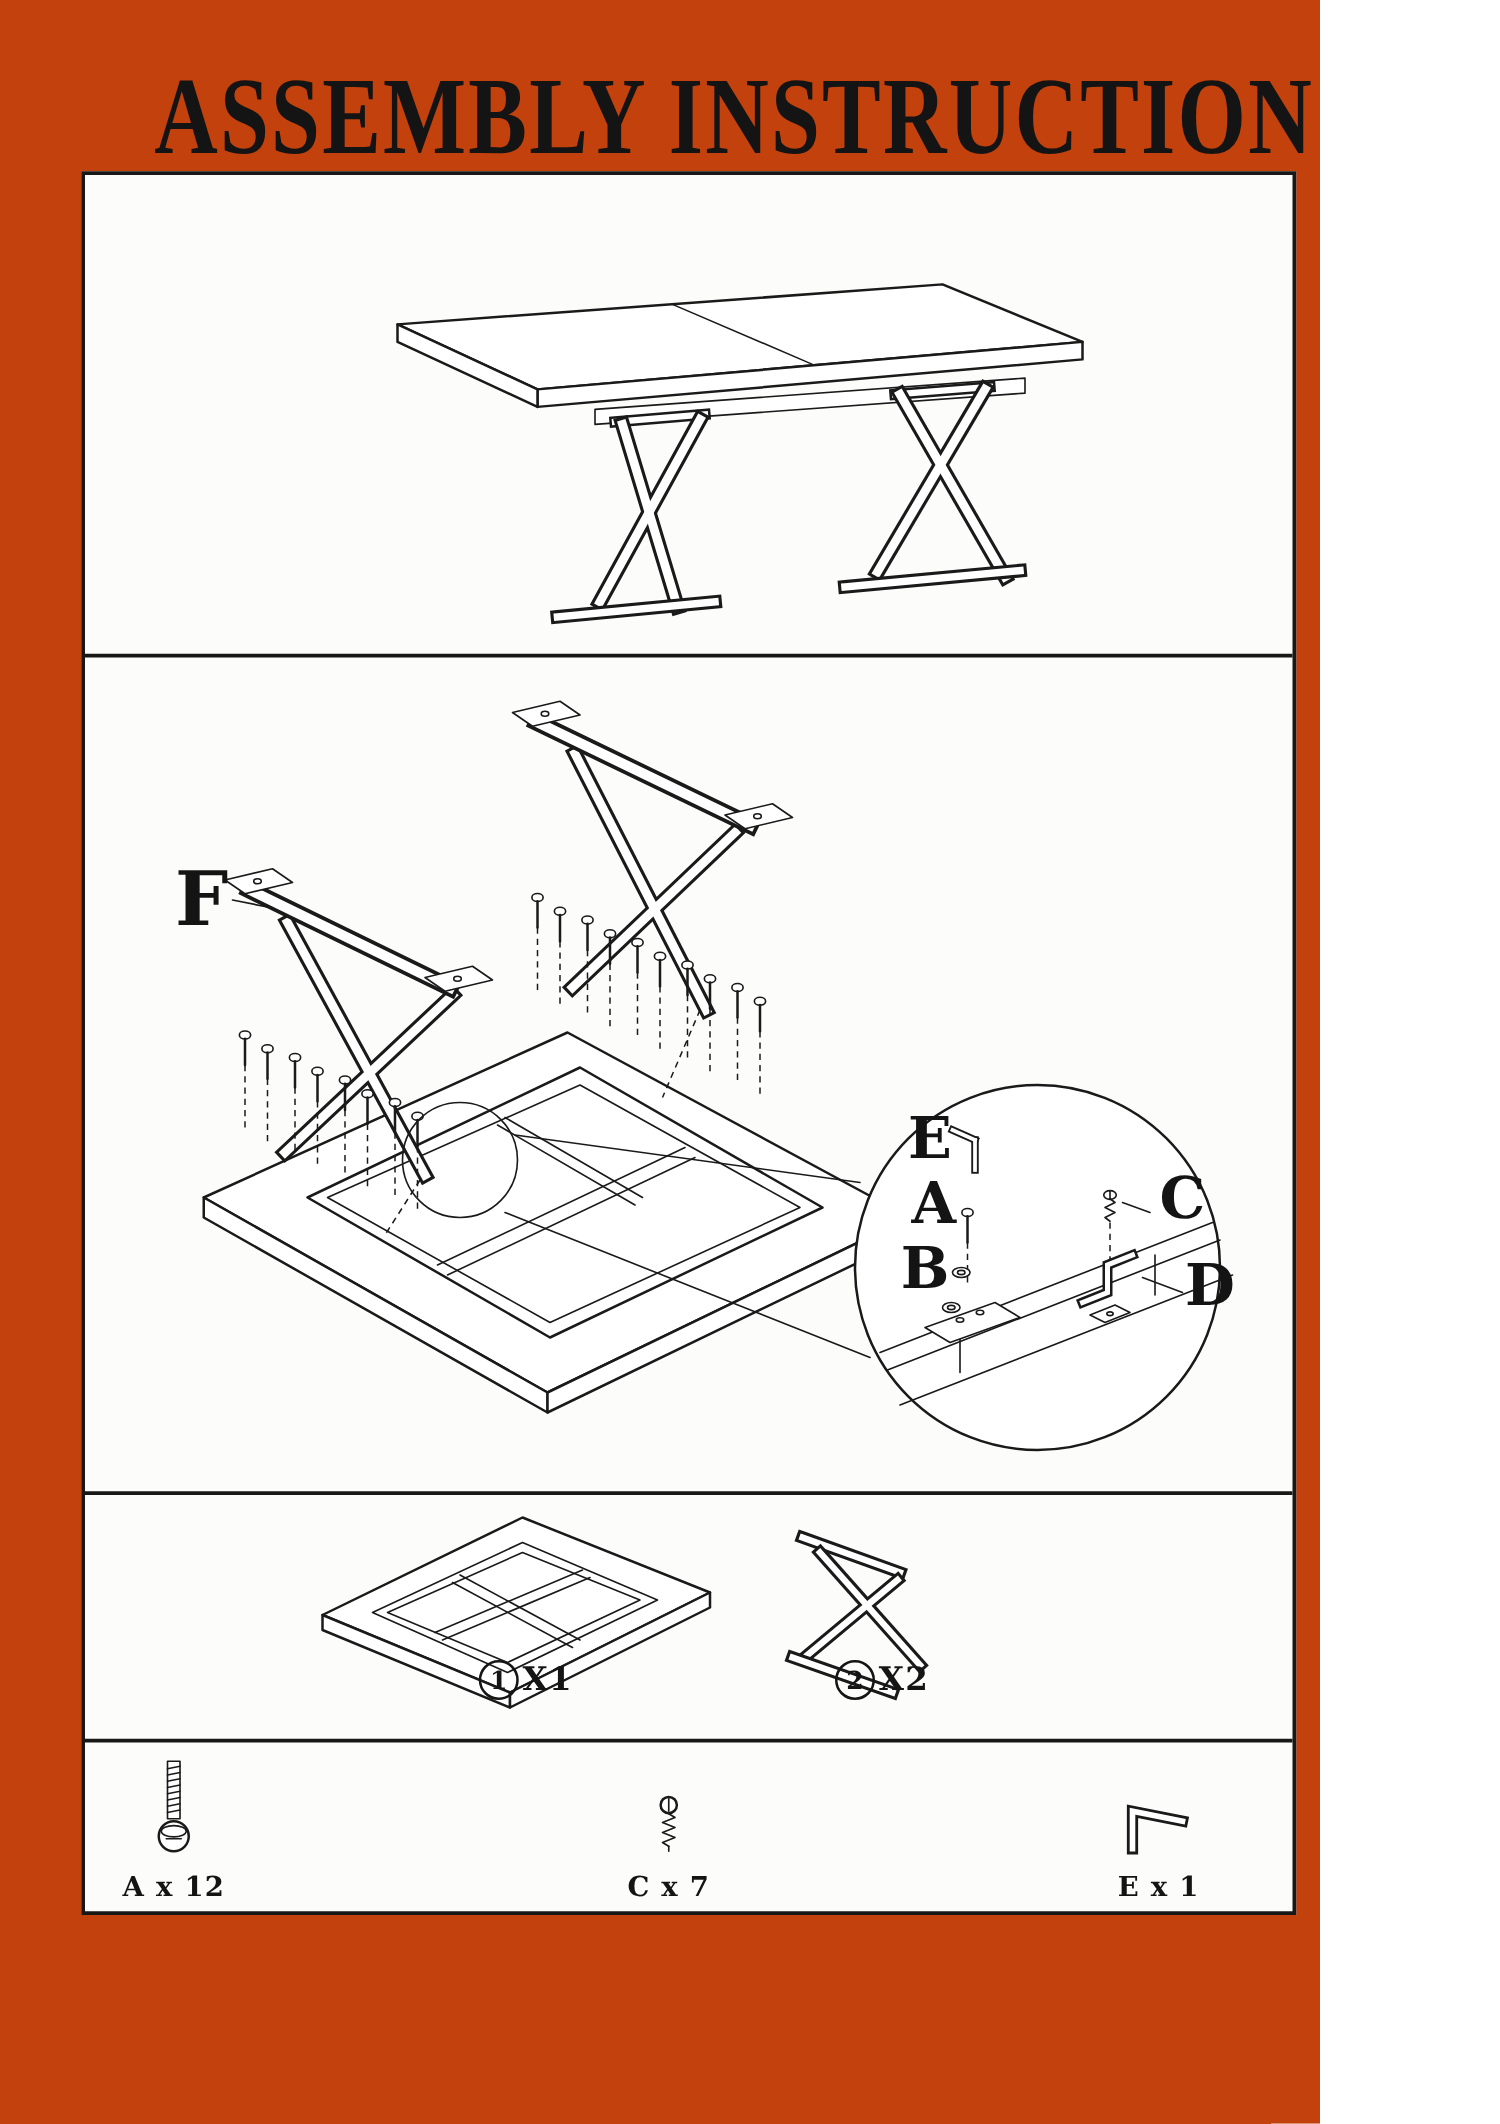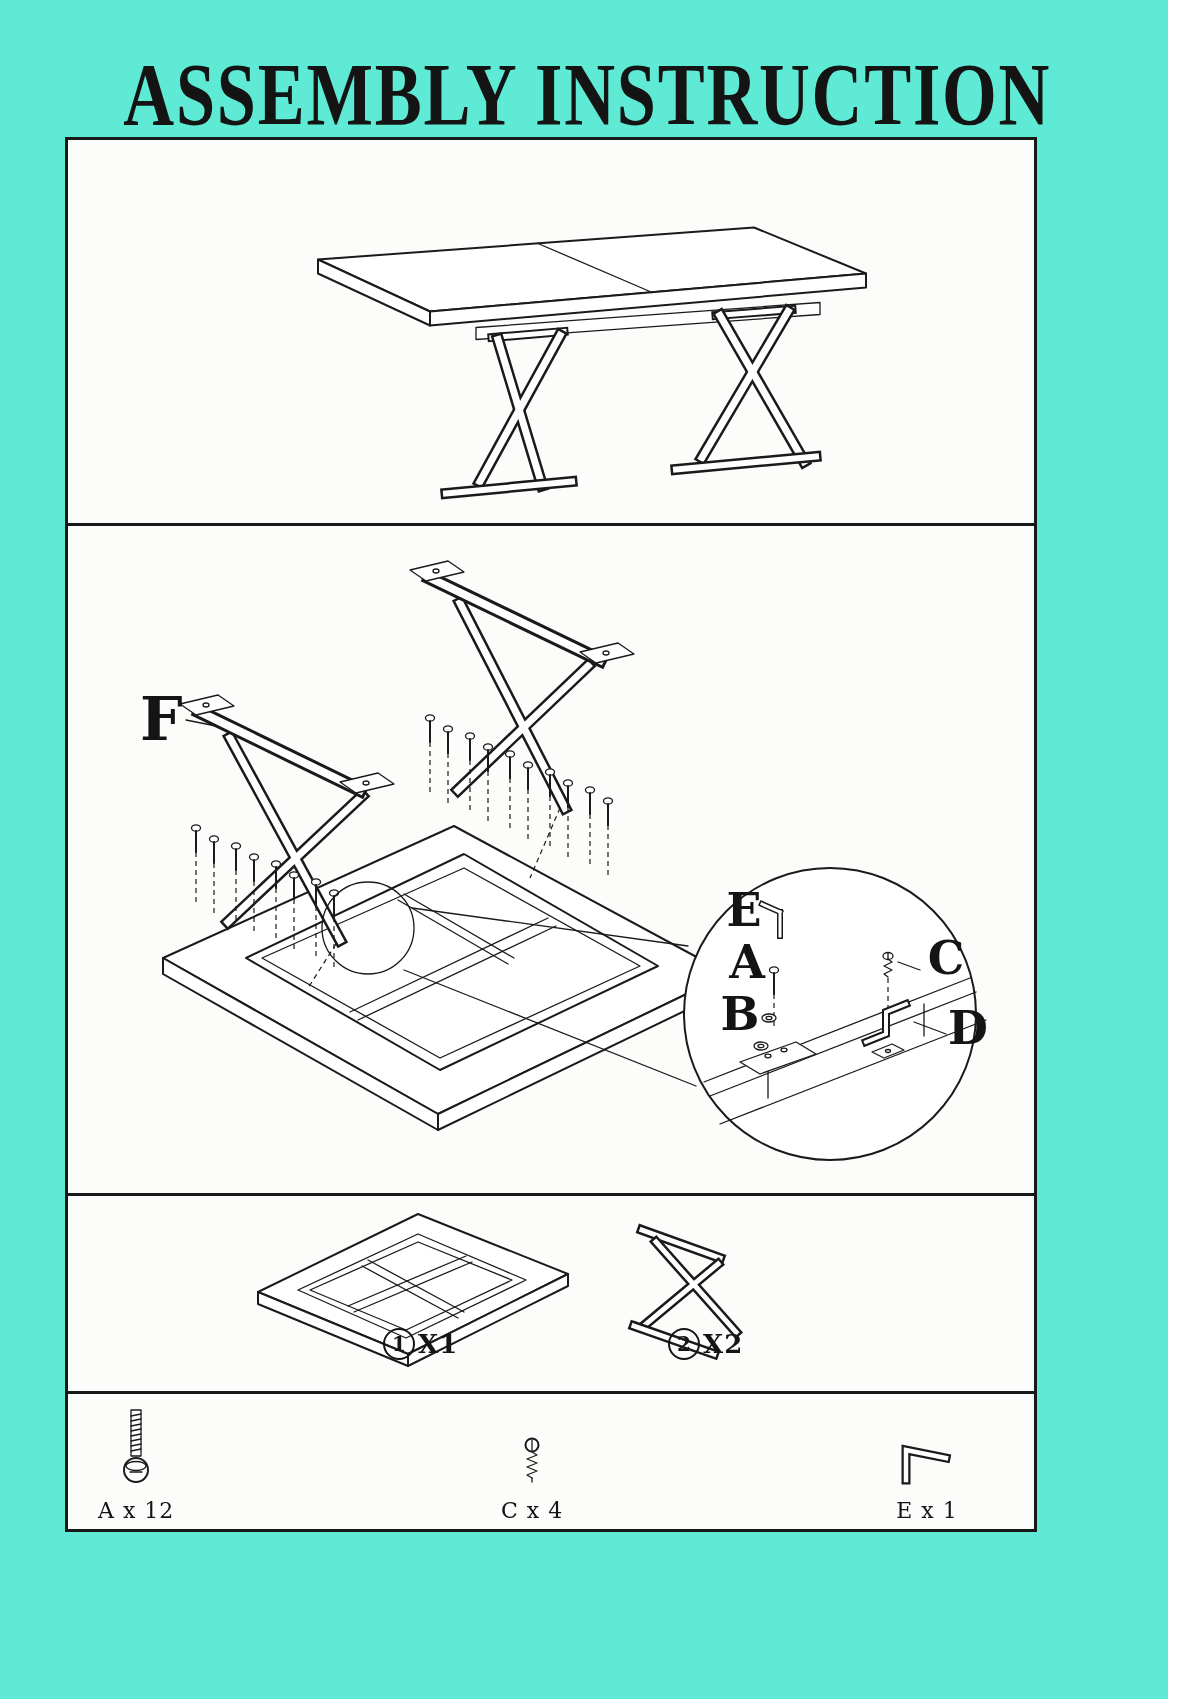--- a/index.html
+++ b/index.html
@@ -1,16 +1,16 @@
 <!DOCTYPE html>
 <html><head>
 <meta charset="utf-8">
 <style>
   html,body{margin:0;padding:0;background:#ffffff;}
-  .page{position:relative;width:1168px;height:1699px;background:#5eead4;overflow:hidden;
+  .page{position:relative;width:1056px;height:1699px;background:#c2410c;overflow:hidden;
         font-family:"Liberation Serif",serif;color:#141414;}
   .title{position:absolute;top:50px;left:65px;width:972px;text-align:center;
          font-family:"Liberation Serif",serif;font-weight:700;font-size:80px;line-height:1;
          letter-spacing:2px;transform:scale(0.88,1.1);transform-origin:center top;white-space:nowrap;}
   .frame{position:absolute;left:65px;top:137px;width:972px;height:1395px;
          border:3px solid #181818;box-sizing:border-box;background:#fcfcfb;}
   .sec{position:absolute;left:0;right:0;box-sizing:border-box;}
   .sec1{top:0;height:383px;}
   .sec2{top:383px;height:670px;border-top:3px solid #181818;}
   .sec3{top:1053px;height:198px;border-top:3px solid #181818;}
@@ -29,21 +29,21 @@
   .capF{font-size:60px;}
   
   .callout{position:absolute;top:132px;display:flex;align-items:center;gap:3px;}
   .circ{width:32px;height:32px;border:2.5px solid #151515;border-radius:50%;box-sizing:border-box;
         display:flex;align-items:center;justify-content:center;
         font-family:"DejaVu Serif",serif;font-weight:700;font-size:20px;color:#151515;}
   .qty{font-family:"DejaVu Serif",serif;font-weight:700;font-size:26px;color:#151515;letter-spacing:1px;}
   
   .hw-item{display:flex;flex-direction:column;align-items:center;justify-content:flex-end;
            height:126px;gap:10px;}
-  .hw-label{font-family:"DejaVu Serif",serif;font-weight:400;font-size:22px;color:#141414;letter-spacing:1px;white-space:nowrap;text-align:center;}
+  .hw-label{font-family:"DejaVu Serif",serif;font-weight:700;font-size:22px;color:#141414;letter-spacing:1px;white-space:nowrap;text-align:center;}
 </style>
 </head>
 <body>
 
 <div class="page">
 
   <div class="title">ASSEMBLY INSTRUCTION</div>
 
   <div class="frame">
 
@@ -270,21 +270,21 @@
       </div>
 
 
       <div class="hw-item">
         <svg width="26" height="52" viewBox="0 0 26 52">
           <circle class="face" cx="13" cy="9" r="6.5"></circle>
           <line class="ln thin" x1="13" y1="4" x2="13" y2="14"></line>
           <polyline class="ln thin" points="13,16 18,19 8,23 18,27 8,31 18,35 8,39 13,42"></polyline>
           <line class="ln thin" x1="13" y1="42" x2="13" y2="46"></line>
         </svg>
-        <div class="hw-label">C x 4</div>
+        <div class="hw-label">C x 7</div>
       </div>
 
 
       <div class="hw-item">
         <svg width="74" height="52" viewBox="0 0 74 52">
           <polyline class="bar" stroke-width="9" points="16,44 16,14 56,22"></polyline>
           <polyline class="wfill" stroke-width="4.5" points="16,44 16,14 56,22"></polyline>
         </svg>
         <div class="hw-label">E x 1</div>
       </div>

